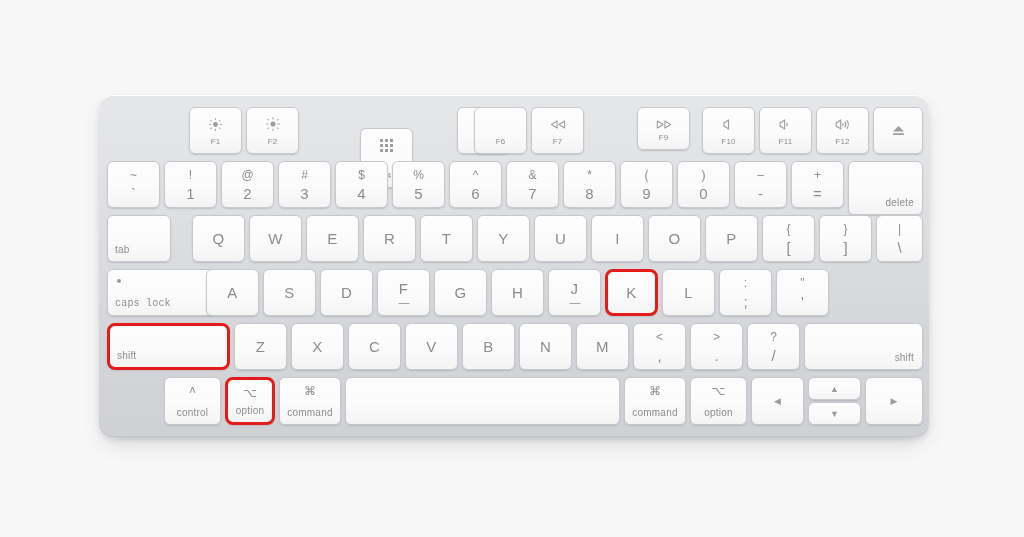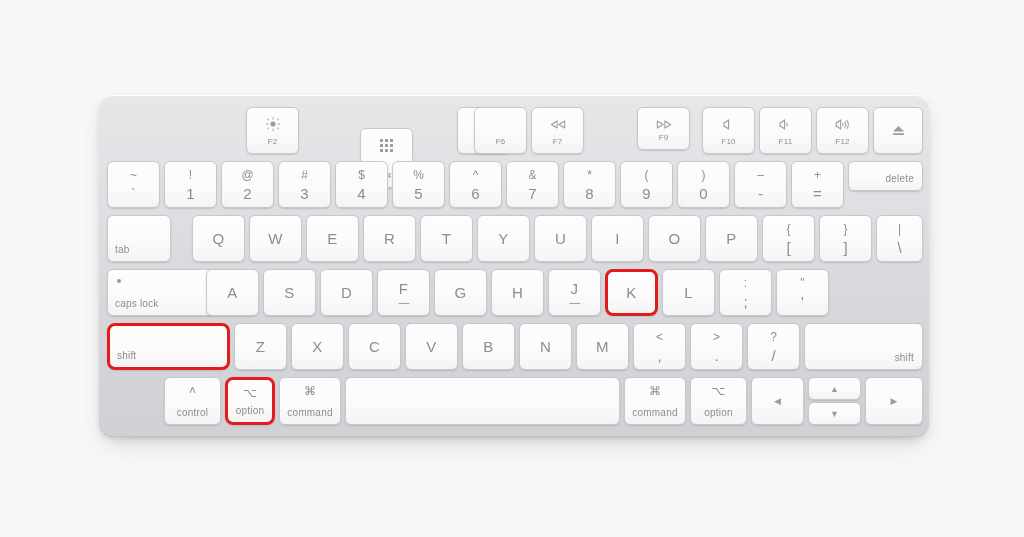--- a/index.html
+++ b/index.html
@@ -178,20 +178,38 @@
     color: #9b9c9f;
   }
 </style>
 </head>
 <body>
 
 <div id="keyboard-body">
   <div id="keyboard-deck">
 
 
+    <div class="key" style="left:90px; top:12px; width:53px; height:47px;">
+      <span class="fkey-ico">
+        <svg class="ico" width="13" height="13" viewBox="0 0 14 14">
+            <circle cx="7" cy="7" r="2.6"></circle>
+            <g>
+              <rect x="6.5" y="0" width="1" height="2.3" rx=".4"></rect>
+              <rect x="6.5" y="11.7" width="1" height="2.3" rx=".4"></rect>
+              <rect x="0" y="6.5" width="2.3" height="1" rx=".4"></rect>
+              <rect x="11.7" y="6.5" width="2.3" height="1" rx=".4"></rect>
+              <rect x="1.7" y="1.9" width="1" height="2" rx=".4" transform="rotate(-45 2.2 2.9)"></rect>
+              <rect x="11.3" y="1.9" width="1" height="2" rx=".4" transform="rotate(45 11.8 2.9)"></rect>
+              <rect x="1.7" y="10.1" width="1" height="2" rx=".4" transform="rotate(45 2.2 11.1)"></rect>
+              <rect x="11.3" y="10.1" width="1" height="2" rx=".4" transform="rotate(-45 11.8 11.1)"></rect>
+            </g>
+          </svg>
+      </span>
+      <span class="fkey-lbl">F1</span>
+    </div>
 
     <div class="key" style="left:147px; top:12px; width:53px; height:47px;">
       <span class="fkey-ico">
         <svg class="ico" width="14" height="14" viewBox="0 0 16 16">
             <circle cx="8" cy="8" r="2.9"></circle>
             <g>
               <rect x="7.5" y="0" width="1" height="3" rx=".4"></rect>
               <rect x="7.5" y="13" width="1" height="3" rx=".4"></rect>
               <rect x="0" y="7.5" width="3" height="1" rx=".4"></rect>
               <rect x="13" y="7.5" width="3" height="1" rx=".4"></rect>
@@ -363,21 +381,21 @@
           <span class="up">–</span>
           <span class="lo">-</span>
         </span>
     </div>
     <div class="key" style="left:692px; top:66px; width:53px; height:47px;">
       <span class="dual">
           <span class="up">+</span>
           <span class="lo">=</span>
         </span>
     </div>
-    <div class="key wide" style="left:749px; top:66px; width:75px; height:30px;">
+    <div class="key wide" style="left:749px; top:66px; width:75px; height:54px;">
       <span class="lbl-br">delete</span>
     </div>
 
     <div class="key wide" style="left:8px; top:120px; width:64px; height:47px;">
       <span class="lbl-bl">tab</span>
     </div>
     <div class="key" style="left:93px;  top:120px; width:53px; height:47px;">
         <span class="lbl-c">Q</span>
       </div>
     <div class="key" style="left:150px; top:120px; width:53px; height:47px;">
@@ -419,21 +437,21 @@
           <span class="lo">]</span>
         </span>
     </div>
     <div class="key" style="left:777px; top:120px; width:47px; height:47px;">
       <span class="dual">
           <span class="up">|</span>
           <span class="lo">\</span>
         </span>
     </div>
 
-    <div class="key wide" style="left:8px; top:174px; width:108px; height:47px;">
+    <div class="key wide" style="left:8px; top:174px; width:108px; height:47px;font-family:Liberation Mono, monospace;">
       <span class="caps-dot"></span>
       <span class="lbl-bl">caps lock</span>
     </div>
     <div class="key" style="left:107px; top:174px; width:53px; height:47px;">
         <span class="lbl-c">A</span>
       </div>
     <div class="key" style="left:164px; top:174px; width:53px; height:47px;">
         <span class="lbl-c">S</span>
       </div>
     <div class="key" style="left:221px; top:174px; width:53px; height:47px;">

